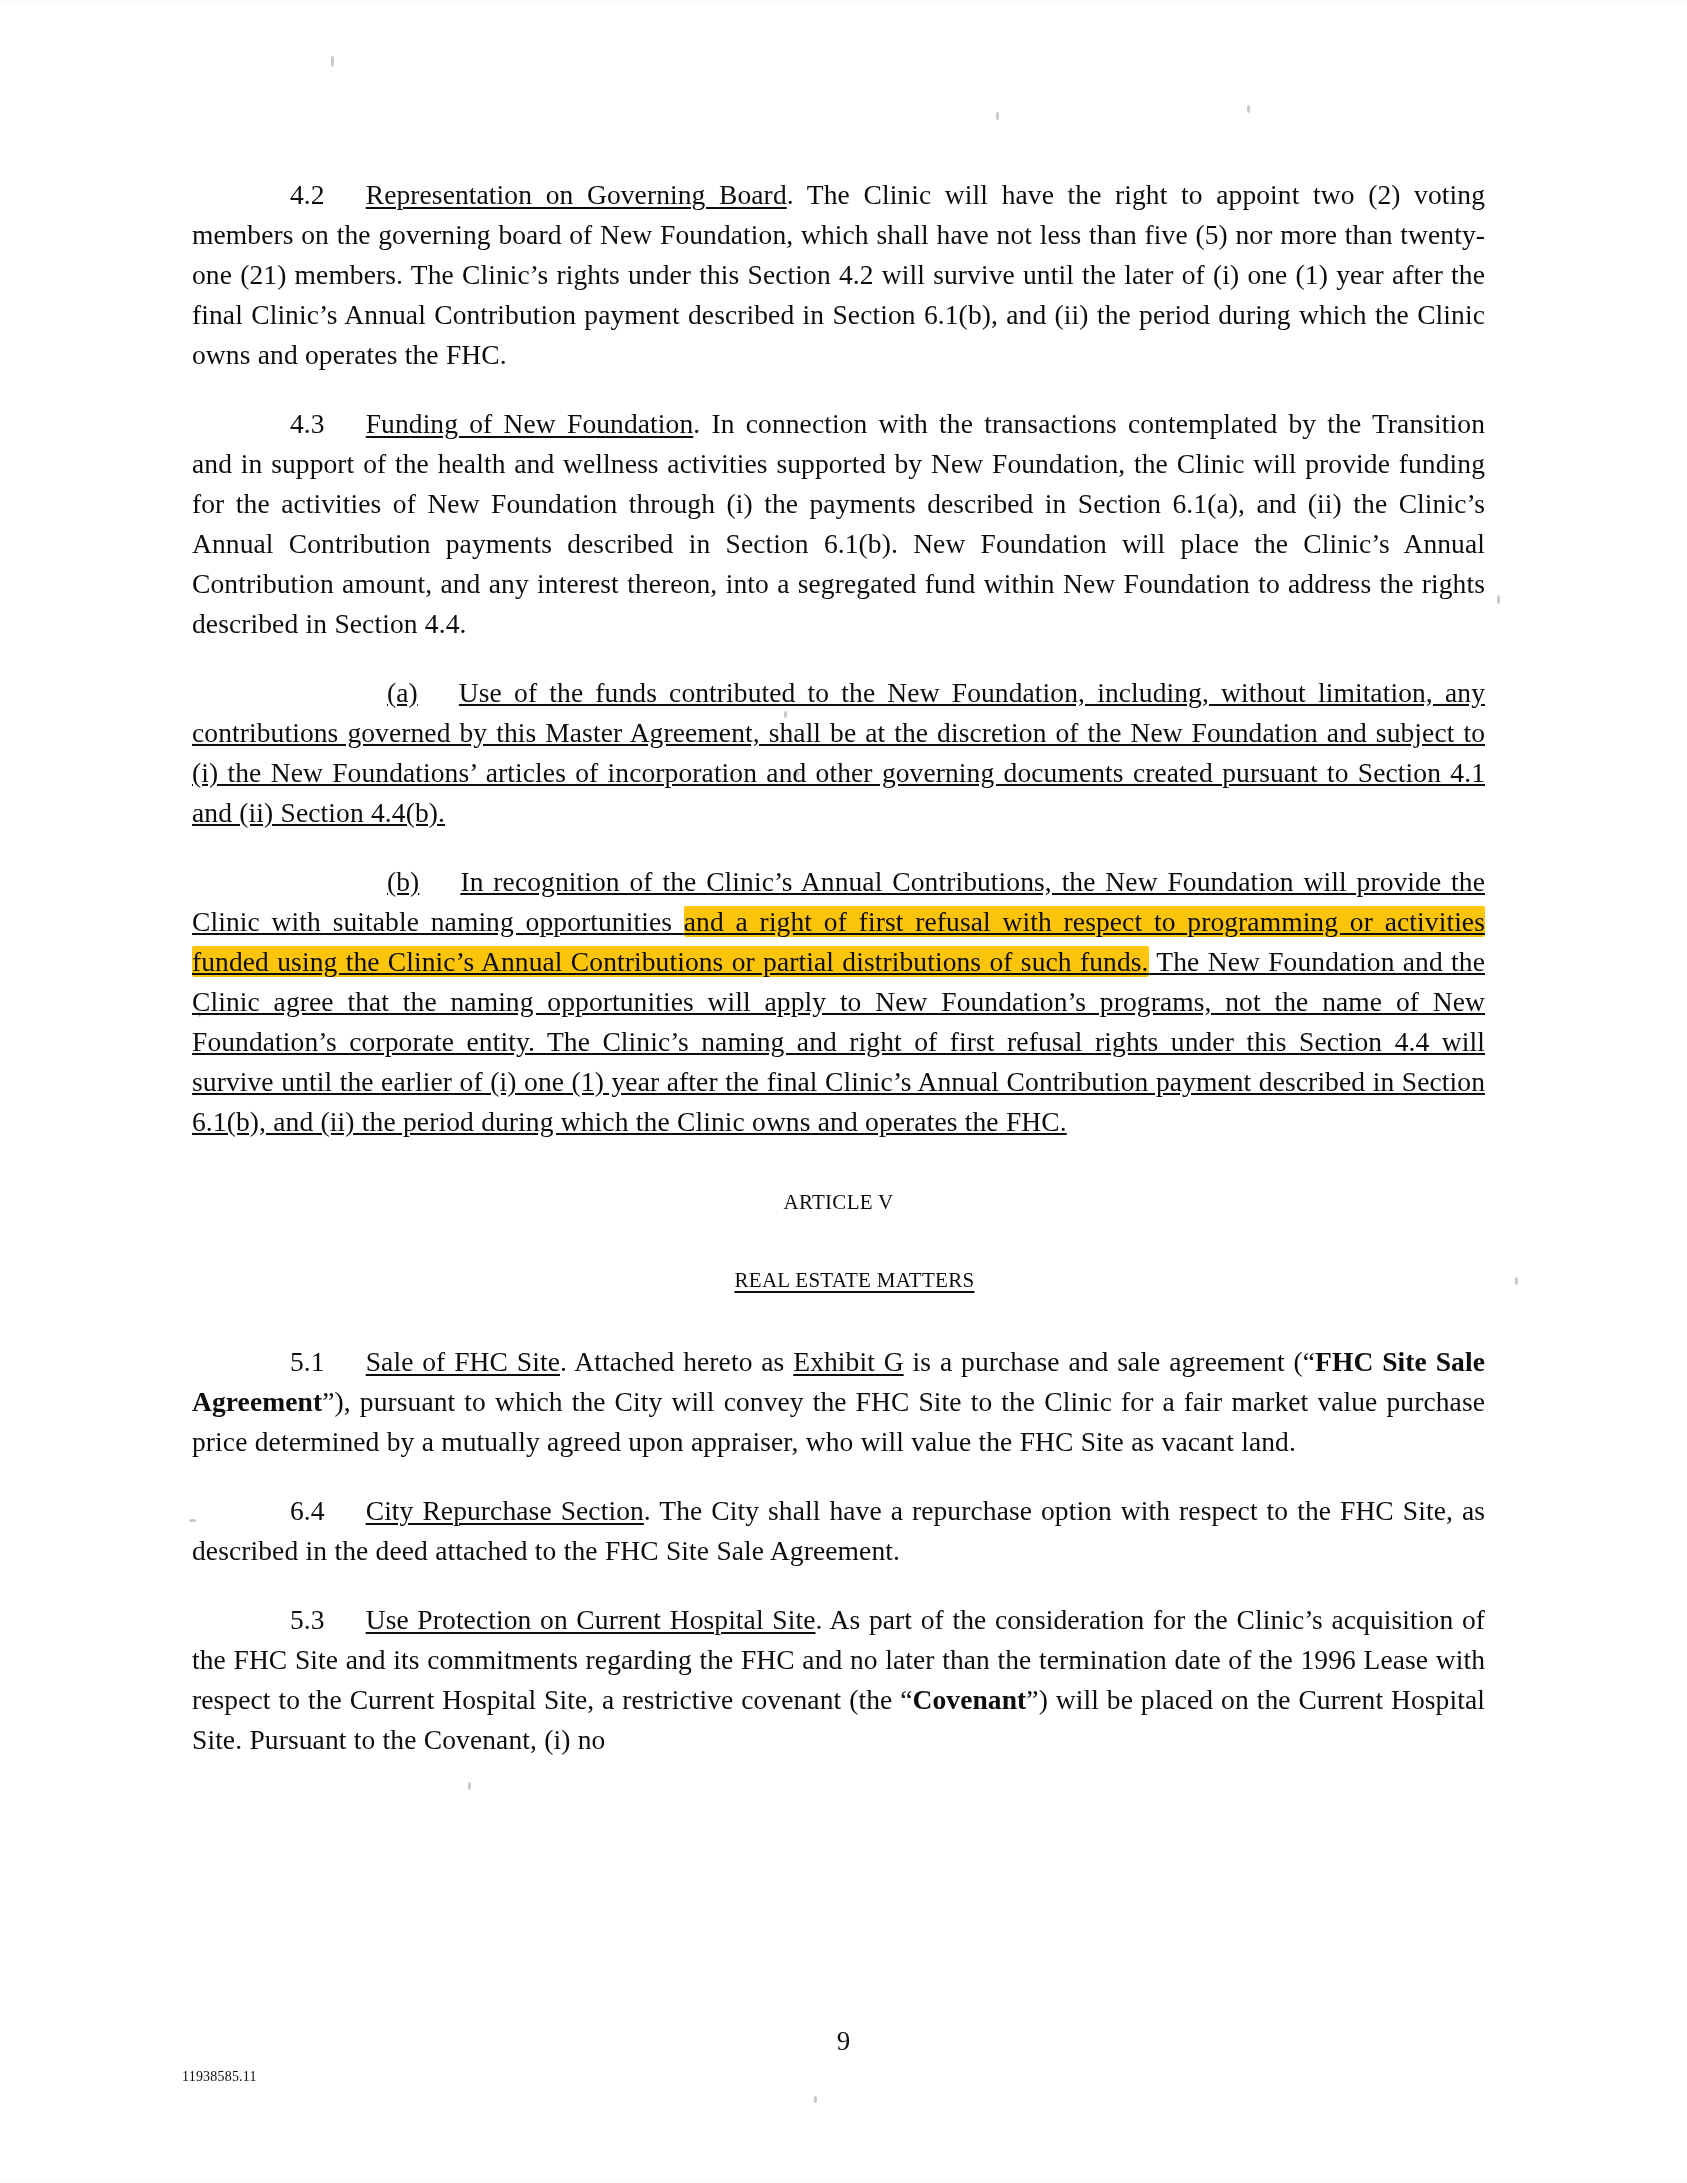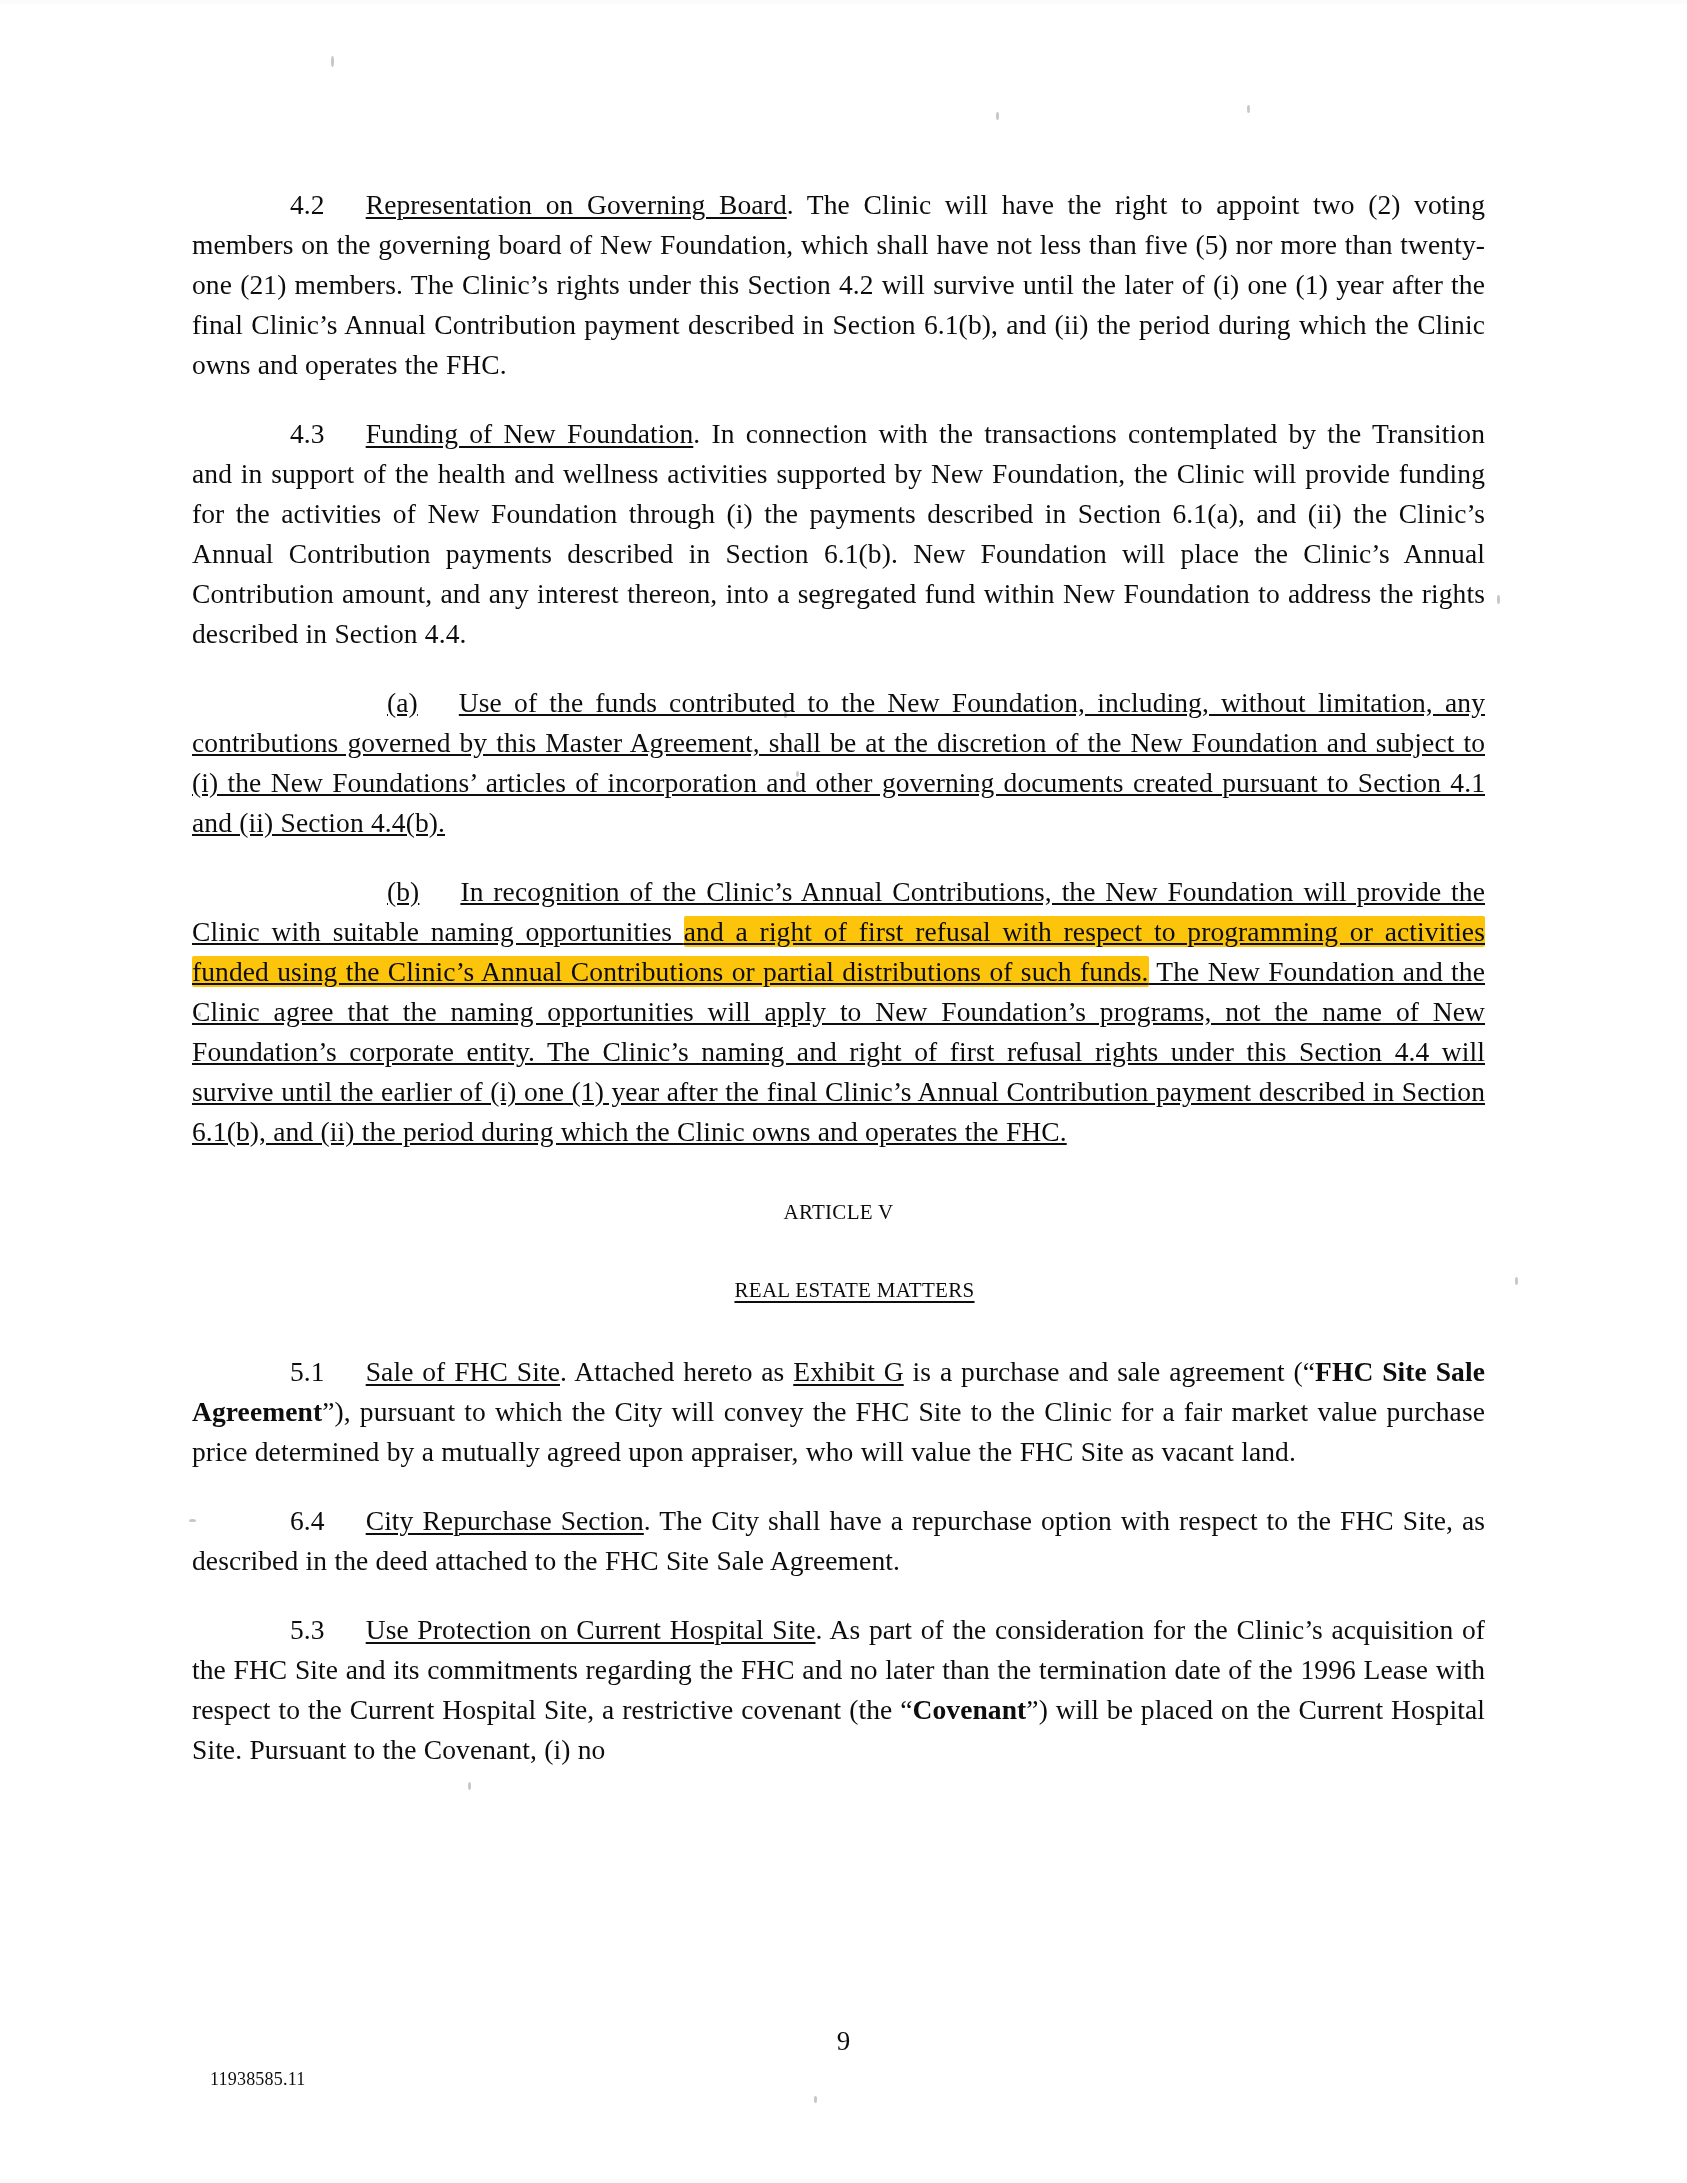--- a/index.html
+++ b/index.html
@@ -34,21 +34,21 @@
 
   .speck {
     position: absolute;
     background: rgba(0,0,0,0.22);
     border-radius: 50%;
   }
 
   .body-block {
     position: absolute;
     left: 192px;
-    top: 185px;
+    top: 175px;
     width: 1293px;
   }
 
   p.para {
     margin: 0 0 29px 0;
     font-size: 27.5px;
     line-height: 40px;
     text-align: justify;
     text-justify: inter-word;
     letter-spacing: 0.1px;
@@ -106,23 +106,23 @@
     left: 0;
     right: 0;
     top: 2026px;
     text-align: center;
     font-size: 27px;
     font-family: "Liberation Serif", "DejaVu Serif", serif;
   }
 
   .doc-id {
     position: absolute;
-    left: 210px;
+    left: 182px;
     top: 2069px;
-    font-size: 18px;
+    font-size: 14px;
     font-family: "Liberation Serif", "DejaVu Serif", serif;
     letter-spacing: 0.2px;
   }
 </style>
 </head>
 <body>
 
 <div class="page">
 
   <div class="scan-edge-top"></div>

